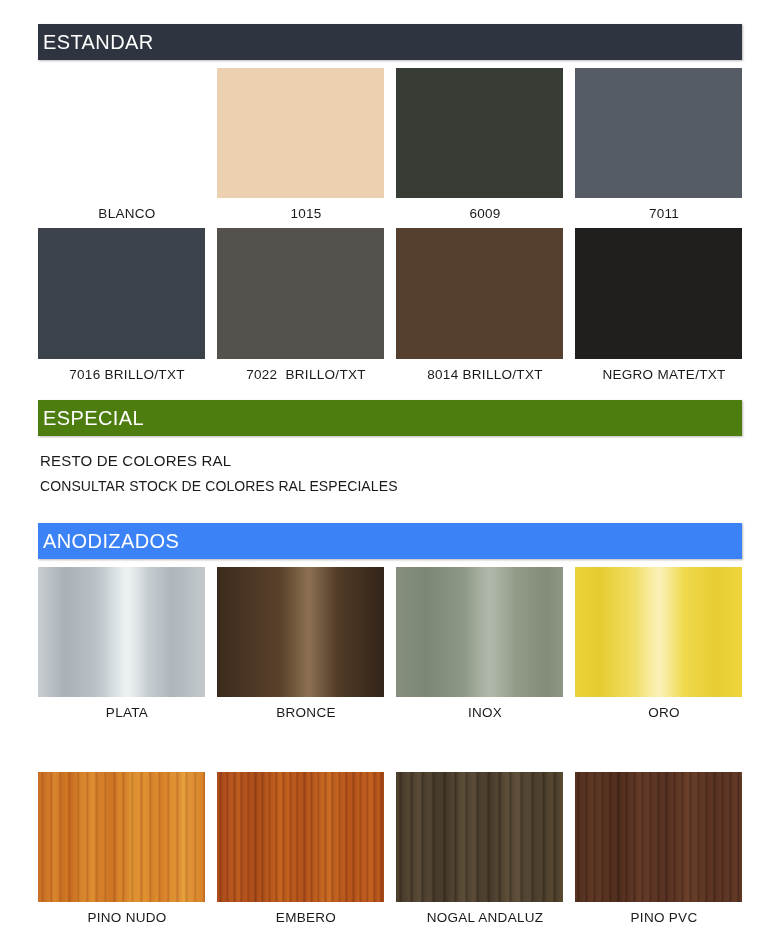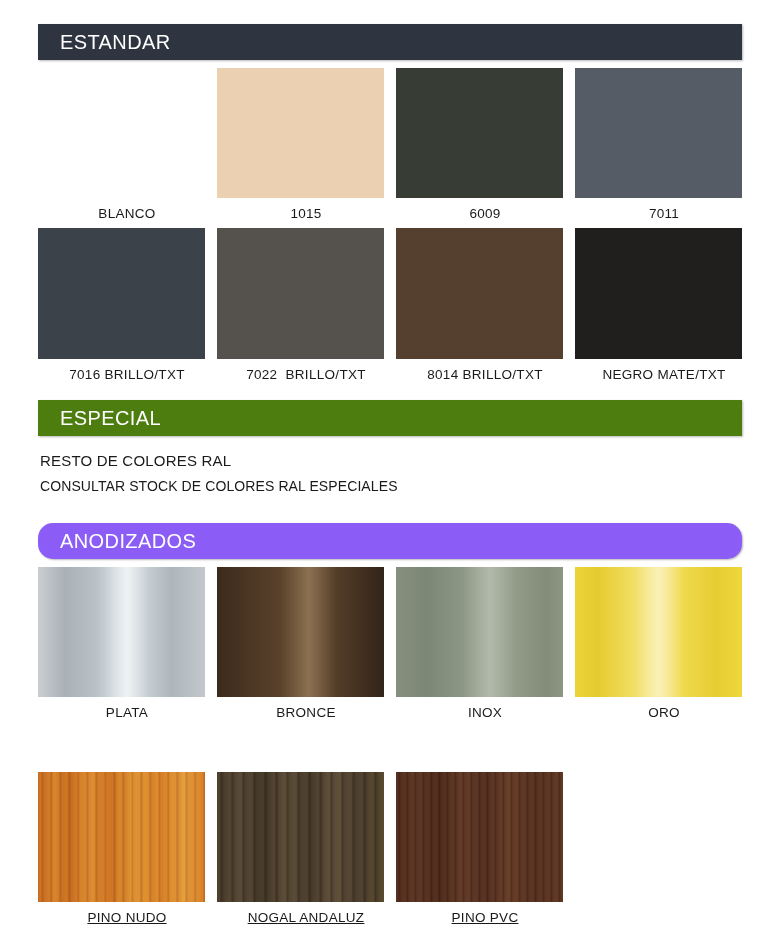--- a/index.html
+++ b/index.html
@@ -29,21 +29,21 @@
     height: 36px;
     background: #2e3440;
     box-shadow: 1px 1px 2px rgba(0,0,0,0.28);
     display: flex;
     align-items: center;
   }
   .section-bar .bar-title {
     color: #ffffff;
     font-size: 20px;
     letter-spacing: 0.4px;
-    padding-left: 22px;
+    padding-left: 5px;
     font-weight: 400;
     line-height: 1;
     white-space: nowrap;
   }
 
   
   .swatch-row {
     position: absolute;
     left: 38px;
     width: 704px;
@@ -172,21 +172,21 @@
 
   <div class="section-bar" style="top: 400px; background: #4d7c0f;">
     <span class="bar-title" style="color: rgb(255, 255, 255);">ESPECIAL</span>
   </div>
 
   <div class="especial-text" style="top:452px;">
     <div class="especial-line1">RESTO DE COLORES RAL</div>
     <div class="especial-line2">CONSULTAR STOCK DE COLORES RAL ESPECIALES</div>
   </div>
 
-  <div class="section-bar" style="top: 523px; background: #8b5cf6; border-radius: 15px;">
+  <div class="section-bar" style="top: 523px; background: #3b82f6;">
     <span class="bar-title" style="color: rgb(255, 255, 255);">ANODIZADOS</span>
   </div>
 
   <div class="swatch-row" style="top:567px;">
     <div class="swatch-cell">
       <div class="swatch-chip" style="background:linear-gradient(90deg,#c9ced2 0%,#a9b1b7 16%,#b9c1c6 34%,#dfe8ea 53%,#cdd4d8 62%,#aeb6bb 80%,#c2c8cc 100%);">
         <span class="sheen" style="background:linear-gradient(90deg,rgba(255,255,255,0) 40%,rgba(255,255,255,0.45) 54%,rgba(255,255,255,0) 66%);"></span>
       </div>
       <div class="swatch-label">PLATA</div>
     </div>
@@ -204,29 +204,36 @@
     </div>
     <div class="swatch-cell">
       <div class="swatch-chip" style="background:linear-gradient(90deg,#ecd338 0%,#e6cb30 14%,#f0dc5c 32%,#f7e88c 50%,#f0da4e 64%,#e7cd33 84%,#eed63c 100%);">
         <span class="sheen" style="background:linear-gradient(90deg,rgba(255,255,255,0) 36%,rgba(255,255,255,0.38) 50%,rgba(255,255,255,0) 66%);"></span>
       </div>
       <div class="swatch-label">ORO</div>
     </div>
   </div>
 
 
-  <div class="swatch-row" style="top:772px;text-decoration:underline;">
+  <div class="swatch-row" style="top:772px;">
     <div class="swatch-cell">
       <div class="swatch-chip" style="background:linear-gradient(90deg,#c66a22 0%,#d8822c 10%,#c86d20 18%,#dd8a31 30%,#cf7524 44%,#e09334 58%,#d9822a 74%,#e49a3b 88%,#d87f28 100%);">
         <span class="grain" style="background:repeating-linear-gradient(90deg,rgba(120,55,10,0.00) 0px,rgba(120,55,10,0.00) 3px,rgba(120,55,10,0.30) 4px,rgba(120,55,10,0.06) 6px,rgba(120,55,10,0.00) 9px);"></span>
         <span class="grain2" style="background:repeating-linear-gradient(90deg,rgba(255,210,150,0.00) 0px,rgba(255,210,150,0.22) 2px,rgba(255,210,150,0.00) 7px,rgba(255,210,150,0.00) 13px);"></span>
       </div>
       <div class="swatch-label">PINO NUDO</div>
     </div>
     <div class="swatch-cell">
+      <div class="swatch-chip" style="background:linear-gradient(90deg,#a9491a 0%,#bb5a20 12%,#ab4d1a 24%,#c3631f 38%,#b2521b 52%,#c96b23 66%,#b5541c 80%,#c2601f 92%,#ab4c18 100%);">
+        <span class="grain" style="background:repeating-linear-gradient(90deg,rgba(90,30,6,0.00) 0px,rgba(90,30,6,0.00) 2px,rgba(90,30,6,0.34) 3px,rgba(90,30,6,0.08) 5px,rgba(90,30,6,0.00) 7px);"></span>
+        <span class="grain2" style="background:repeating-linear-gradient(90deg,rgba(255,190,130,0.00) 0px,rgba(255,190,130,0.20) 1px,rgba(255,190,130,0.00) 5px,rgba(255,190,130,0.00) 10px);"></span>
+      </div>
+      <div class="swatch-label">EMBERO</div>
+    </div>
+    <div class="swatch-cell">
       <div class="swatch-chip" style="background:linear-gradient(90deg,#4c3e2d 0%,#584a36 14%,#463a2a 28%,#5d4e3a 42%,#4a3d2d 56%,#61513c 70%,#4f4130 84%,#58492f 100%);">
         <span class="grain" style="background:repeating-linear-gradient(90deg,rgba(25,18,10,0.00) 0px,rgba(25,18,10,0.00) 3px,rgba(25,18,10,0.40) 4px,rgba(25,18,10,0.10) 7px,rgba(25,18,10,0.00) 11px);"></span>
         <span class="grain2" style="background:repeating-linear-gradient(90deg,rgba(180,150,110,0.00) 0px,rgba(180,150,110,0.18) 2px,rgba(180,150,110,0.00) 8px,rgba(180,150,110,0.00) 15px);"></span>
       </div>
       <div class="swatch-label">NOGAL ANDALUZ</div>
     </div>
     <div class="swatch-cell">
       <div class="swatch-chip" style="background:linear-gradient(90deg,#55301f 0%,#5f3826 12%,#512d1d 26%,#653c29 40%,#573122 54%,#6a4029 68%,#5a3423 82%,#633a26 100%);">
         <span class="grain" style="background:repeating-linear-gradient(90deg,rgba(35,14,6,0.00) 0px,rgba(35,14,6,0.00) 2px,rgba(35,14,6,0.36) 3px,rgba(35,14,6,0.08) 5px,rgba(35,14,6,0.00) 8px);"></span>
         <span class="grain2" style="background:repeating-linear-gradient(90deg,rgba(190,140,100,0.00) 0px,rgba(190,140,100,0.16) 1px,rgba(190,140,100,0.00) 6px,rgba(190,140,100,0.00) 12px);"></span>

